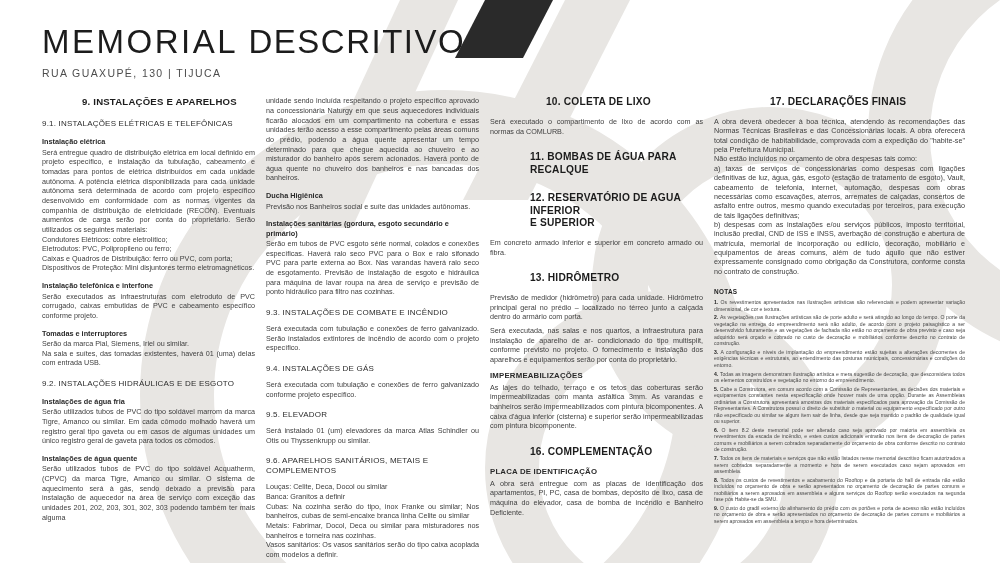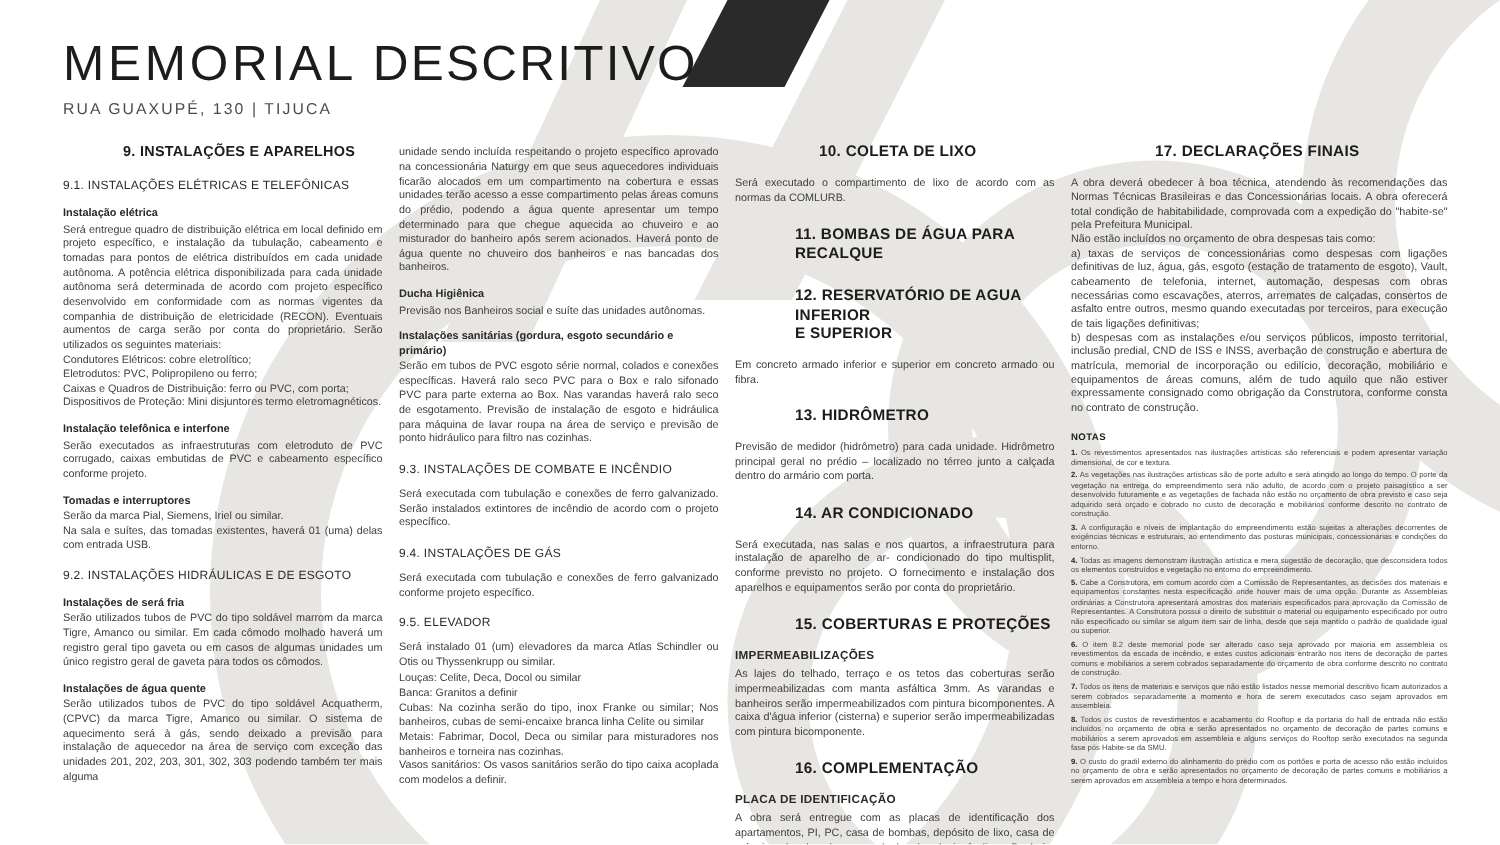--- a/index.html
+++ b/index.html
@@ -62,55 +62,54 @@
 Condutores Elétricos: cobre eletrolítico;
 Eletrodutos: PVC, Polipropileno ou ferro;
 Caixas e Quadros de Distribuição: ferro ou PVC, com porta;
 Dispositivos de Proteção: Mini disjuntores termo eletromagnéticos.</p>
           <div class="blk h3">Instalação telefônica e interfone</div>
           <p class="blk p">Serão executados as infraestruturas com eletroduto de PVC corrugado, caixas embutidas de PVC e cabeamento específico conforme projeto.</p>
           <div class="blk h3">Tomadas e interruptores</div>
           <p class="blk p">Serão da marca Pial, Siemens, Iriel ou similar.
 Na sala e suítes, das tomadas existentes, haverá 01 (uma) delas com entrada USB.</p>
           <div class="blk h2">9.2. INSTALAÇÕES HIDRÁULICAS E DE ESGOTO</div>
-          <div class="blk h3">Instalações de será fria</div>
+          <div class="blk h3">Instalações de água fria</div>
           <p class="blk p">Serão utilizados tubos de PVC do tipo soldável marrom da marca Tigre, Amanco ou similar. Em cada cômodo molhado haverá um registro geral tipo gaveta ou em casos de algumas unidades um único registro geral de gaveta para todos os cômodos.</p>
           <div class="blk h3">Instalações de água quente</div>
           <p class="blk p">Serão utilizados tubos de PVC do tipo soldável Acquatherm, (CPVC) da marca Tigre, Amanco ou similar. O sistema de aquecimento será à gás, sendo deixado a previsão para instalação de aquecedor na área de serviço com exceção das unidades 201, 202, 203, 301, 302, 303 podendo também ter mais alguma</p>
         </div>
         <div class="col col-2">
           <p class="blk p">unidade sendo incluída respeitando o projeto específico aprovado na concessionária Naturgy em que seus aquecedores individuais ficarão alocados em um compartimento na cobertura e essas unidades terão acesso a esse compartimento pelas áreas comuns do prédio, podendo a água quente apresentar um tempo determinado para que chegue aquecida ao chuveiro e ao misturador do banheiro após serem acionados. Haverá ponto de água quente no chuveiro dos banheiros e nas bancadas dos banheiros.</p>
           <div class="blk h3">Ducha Higiênica</div>
           <p class="blk p">Previsão nos Banheiros social e suíte das unidades autônomas.</p>
           <div class="blk h3">Instalações sanitárias (gordura, esgoto secundário e primário)</div>
           <p class="blk p">Serão em tubos de PVC esgoto série normal, colados e conexões específicas. Haverá ralo seco PVC para o Box e ralo sifonado PVC para parte externa ao Box. Nas varandas haverá ralo seco de esgotamento. Previsão de instalação de esgoto e hidráulica para máquina de lavar roupa na área de serviço e previsão de ponto hidráulico para filtro nas cozinhas.</p>
           <div class="blk h2">9.3. INSTALAÇÕES DE COMBATE E INCÊNDIO</div>
           <p class="blk p">Será executada com tubulação e conexões de ferro galvanizado. Serão instalados extintores de incêndio de acordo com o projeto específico.</p>
           <div class="blk h2">9.4. INSTALAÇÕES DE GÁS</div>
           <p class="blk p">Será executada com tubulação e conexões de ferro galvanizado conforme projeto específico.</p>
           <div class="blk h2">9.5. ELEVADOR</div>
           <p class="blk p">Será instalado 01 (um) elevadores da marca Atlas Schindler ou Otis ou Thyssenkrupp ou similar.</p>
+          <div class="blk h2">9.6. APARELHOS SANITÁRIOS, METAIS E COMPLEMENTOS</div>
           <p class="blk p">Louças: Celite, Deca, Docol ou similar
 Banca: Granitos a definir
 Cubas: Na cozinha serão do tipo, inox Franke ou similar; Nos banheiros, cubas de semi-encaixe branca linha Celite ou similar
 Metais: Fabrimar, Docol, Deca ou similar para misturadores nos banheiros e torneira nas cozinhas.
 Vasos sanitários: Os vasos sanitários serão do tipo caixa acoplada com modelos a definir.</p>
         </div>
         <div class="col col-3">
           <div class="blk h1">10. COLETA DE LIXO</div>
           <p class="blk p">Será executado o compartimento de lixo de acordo com as normas da COMLURB.</p>
           <div class="blk h1">11. BOMBAS DE ÁGUA PARA RECALQUE</div>
           <div class="blk h1">12. RESERVATÓRIO DE AGUA INFERIOR
 E SUPERIOR</div>
           <p class="blk p">Em concreto armado inferior e superior em concreto armado ou fibra.</p>
           <div class="blk h1">13. HIDRÔMETRO</div>
           <p class="blk p">Previsão de medidor (hidrômetro) para cada unidade. Hidrômetro principal geral no prédio – localizado no térreo junto a calçada dentro do armário com porta.</p>
-          <div class="blk h1">14. AR CONDICIONADO</div>
           <p class="blk p">Será executada, nas salas e nos quartos, a infraestrutura para instalação de aparelho de ar- condicionado do tipo multisplit, conforme previsto no projeto. O fornecimento e instalação dos aparelhos e equipamentos serão por conta do proprietário.</p>
-          <div class="blk h1">15. COBERTURAS E PROTEÇÕES</div>
           <div class="blk h3">IMPERMEABILIZAÇÕES</div>
           <p class="blk p">As lajes do telhado, terraço e os tetos das coberturas serão impermeabilizadas com manta asfáltica 3mm. As varandas e banheiros serão impermeabilizados com pintura bicomponentes. A caixa d'água inferior (cisterna) e superior serão impermeabilizadas com pintura bicomponente.</p>
           <div class="blk h1">16. COMPLEMENTAÇÃO</div>
           <div class="blk h3">PLACA DE IDENTIFICAÇÃO</div>
           <p class="blk p">A obra será entregue com as placas de identificação dos apartamentos, PI, PC, casa de bombas, depósito de lixo, casa de máquina do elevador, casa de bomba de incêndio e Banheiro Deficiente.</p>
         </div>
         <div class="col col-4">
           <div class="blk h1">17. DECLARAÇÕES FINAIS</div>
           <p class="blk p">A obra deverá obedecer à boa técnica, atendendo às recomendações das Normas Técnicas Brasileiras e das Concessionárias locais. A obra oferecerá total condição de habitabilidade, comprovada com a expedição do "habite-se" pela Prefeitura Municipal.
 Não estão incluídos no orçamento de obra despesas tais como:

